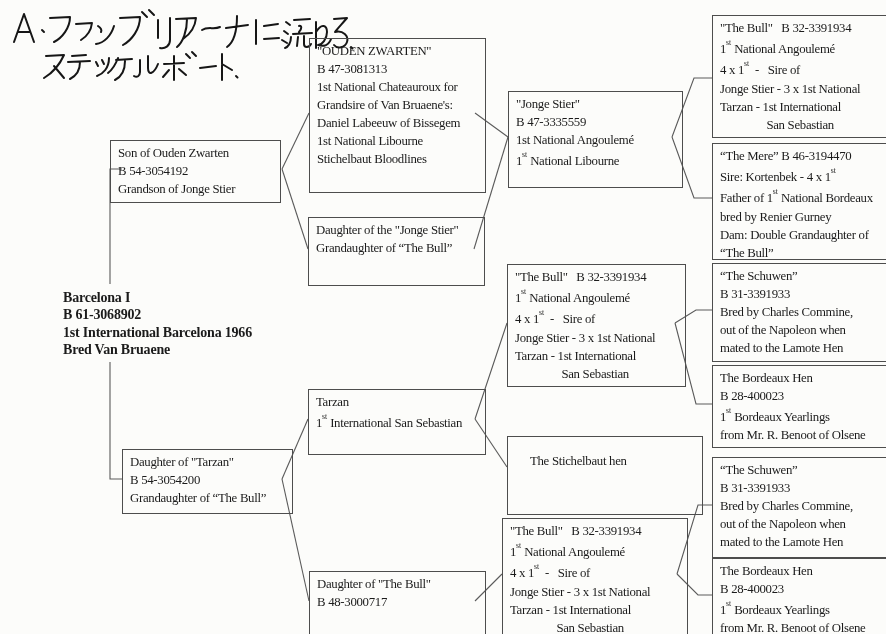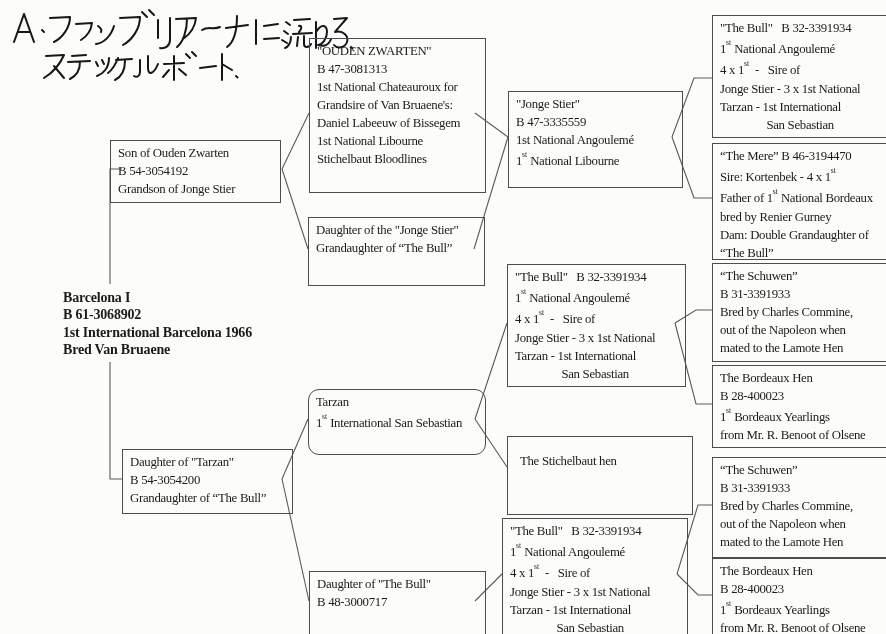--- a/index.html
+++ b/index.html
@@ -16,21 +16,21 @@
     position:absolute;
     border:1px solid #4d4d4d;
     font-size:12.8px;
     line-height:18px;
     letter-spacing:-0.3px;
     padding:3px 2px 0 7px;
     background:transparent;
   }
   .pbox .line{ white-space:pre; }
   .pbox sup{ font-size:0.6em; position:relative; top:-0.45em; letter-spacing:0; }
-  #box-stichelbaut-hen{ padding-top:15px; padding-left:12px; }
+  #box-stichelbaut-hen{ padding-top:15px; padding-left:22px; }
   .subject{
     position:absolute; left:63px; top:289px;
     font-weight:bold; font-size:14px; line-height:17.4px;
     letter-spacing:-0.2px;
   }
   .subject .line{ white-space:pre; }
   svg.wires{ position:absolute; left:0; top:0; width:886px; height:634px; }
   svg.wires polyline, svg.wires line{ fill:none; stroke:#5a5a5a; stroke-width:1.1; }
   .handwriting{ position:absolute; left:6px; top:6px; width:350px; height:78px; }
   .handwriting path{ fill:none; stroke:#161616; stroke-width:2; stroke-linecap:round; stroke-linejoin:round; }
@@ -126,21 +126,21 @@
       <div class="line">1st National Chateauroux for</div>
       <div class="line">Grandsire of Van Bruaene's:</div>
       <div class="line">Daniel Labeeuw of Bissegem</div>
       <div class="line">1st National Libourne</div>
       <div class="line">Stichelbaut Bloodlines</div>
     </div>
   <div class="pbox" style="left:308px;top:217px;width:166px;height:64px;">
       <div class="line">Daughter of the "Jonge Stier"</div>
       <div class="line">Grandaughter of “The Bull”</div>
     </div>
-  <div class="pbox" style="left:308px;top:389px;width:167px;height:61px;border-radius:11px;">
+  <div class="pbox" style="left:308px;top:389px;width:167px;height:61px;">
       <div class="line">Tarzan</div>
       <div class="line">1<sup>st</sup> International San Sebastian</div>
     </div>
   <div class="pbox" style="left:309px;top:571px;width:166px;height:60px;">
       <div class="line">Daughter of "The Bull"</div>
       <div class="line">B 48-3000717</div>
     </div>
 
   <div class="pbox" style="left:508px;top:91px;width:164px;height:92px;">
       <div class="line">"Jonge Stier"</div>

